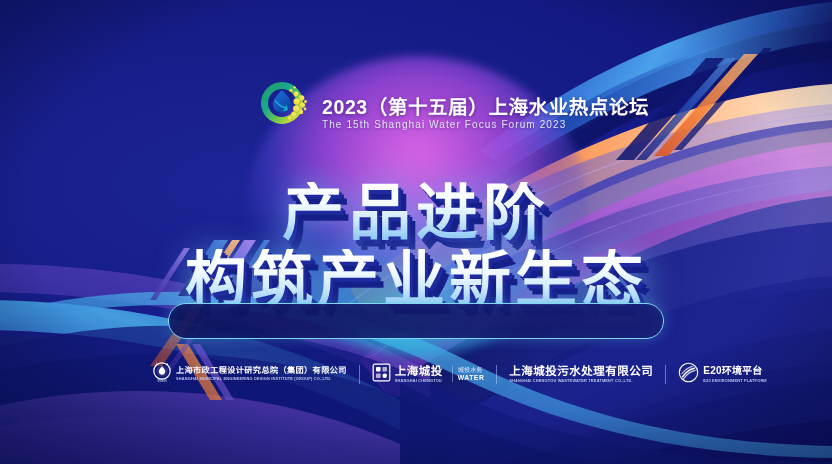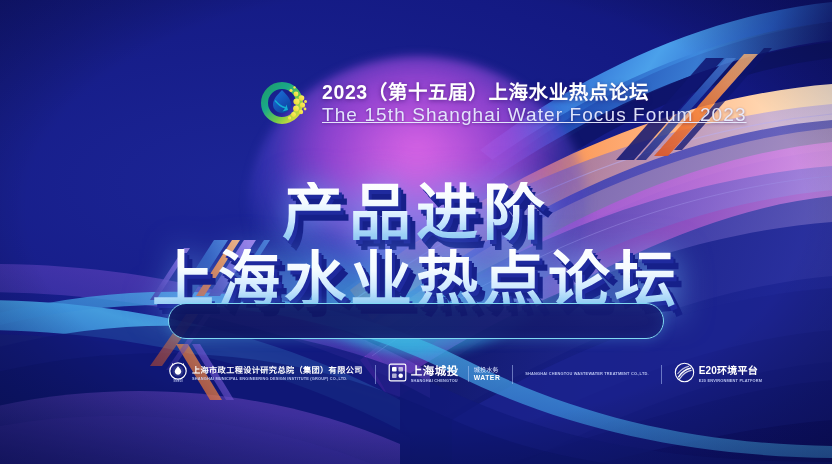--- a/index.html
+++ b/index.html
@@ -40,48 +40,47 @@
     border-radius: 50%;
     background: radial-gradient(ellipse 60% 55% at 50% 36%, rgba(230,120,236,0.55) 0%, rgba(150,70,215,0.28) 55%, rgba(40,60,180,0) 85%);
     filter: blur(12px);
   }
 
   
   .header {
     position: absolute;
     left: 258px; top: 76px;
     display: flex;
-    align-items: center;
+    align-items: flex-end;
     gap: 10px;
   }
   .emblem {
     position: relative;
     width: 54px; height: 54px;
     flex: 0 0 54px;
   }
   .header-text { display: flex; flex-direction: column; gap: 2px; padding-top: 2px; }
   .header-cn {
     font-size: 19.5px;
     font-weight: 700;
     color: #ffffff;
     letter-spacing: 0.6px;
     line-height: 1.05;
     white-space: nowrap;
     text-shadow: 0 1px 4px rgba(40,10,90,0.55);
   }
   .header-en {
-    font-size: 19px;
+    font-size: 10px;
     font-weight: 400;
     color: #e8ecff;
     letter-spacing: 1.1px;
     line-height: 1.1;
     white-space: nowrap;
     opacity: 0.95;
     text-shadow: 0 1px 3px rgba(40,10,90,0.5);
-    text-decoration: underline;
   }
 
   
   .headline {
     position: absolute;
     left: 0; right: 0;
     top: 140px;
     text-align: center;
     pointer-events: none;
     margin-top: 42px;
@@ -128,21 +127,21 @@
     color: #ffffff;
     letter-spacing: 0.4px;
     white-space: nowrap;
   }
   .pill-gap { width: 10px; }
   .ico { flex: 0 0 auto; display: block; }
 
   
   .sponsors {
     position: absolute;
-    left: 168px; top: 360px;
+    left: 152px; top: 360px;
     width: 500px; height: 28px;
     display: flex;
     align-items: center;
     gap: 4px;
   }
   .sp {
     display: flex;
     align-items: center;
     gap: 4px;
     height: 28px;
@@ -377,21 +376,21 @@
       </svg>
     </div>
     <div class="header-text">
       <div class="header-cn">2023（第十五届）上海水业热点论坛</div>
       <div class="header-en">The  15th Shanghai  Water Focus Forum 2023</div>
     </div>
   </div>
 
   <div class="headline">
     <div class="hl-line">产品进阶</div>
-    <div class="hl-line second">上海水业热点论坛</div>
+    <div class="hl-line second">构筑产业新生态</div>
   </div>
 
   <div class="pill">
     <span class="pill-gap"></span>
   </div>
 
   <div class="sponsors">
 
     <div class="sp">
       <span class="sp-mark">
@@ -428,20 +427,21 @@
       <span class="sp-sub">
         <span class="a">城投水务</span>
         <span class="b">WATER</span>
       </span>
     </div>
 
     <span class="divider"></span>
 
     <div class="sp">
       <span class="sp-txt">
+        <span class="sp-cn big">上海城投污水处理有限公司</span>
         <span class="sp-en">SHANGHAI CHENGTOU WASTEWATER TREATMENT CO.,LTD.</span>
       </span>
     </div>
 
     <span class="divider"></span>
 
     <div class="sp">
       <span class="sp-mark">
         <svg width="21" height="21" viewBox="0 0 21 21" aria-hidden="true">
           <circle cx="10.5" cy="10.5" r="9.2" fill="none" stroke="#ffffff" stroke-width="1.1"></circle>

